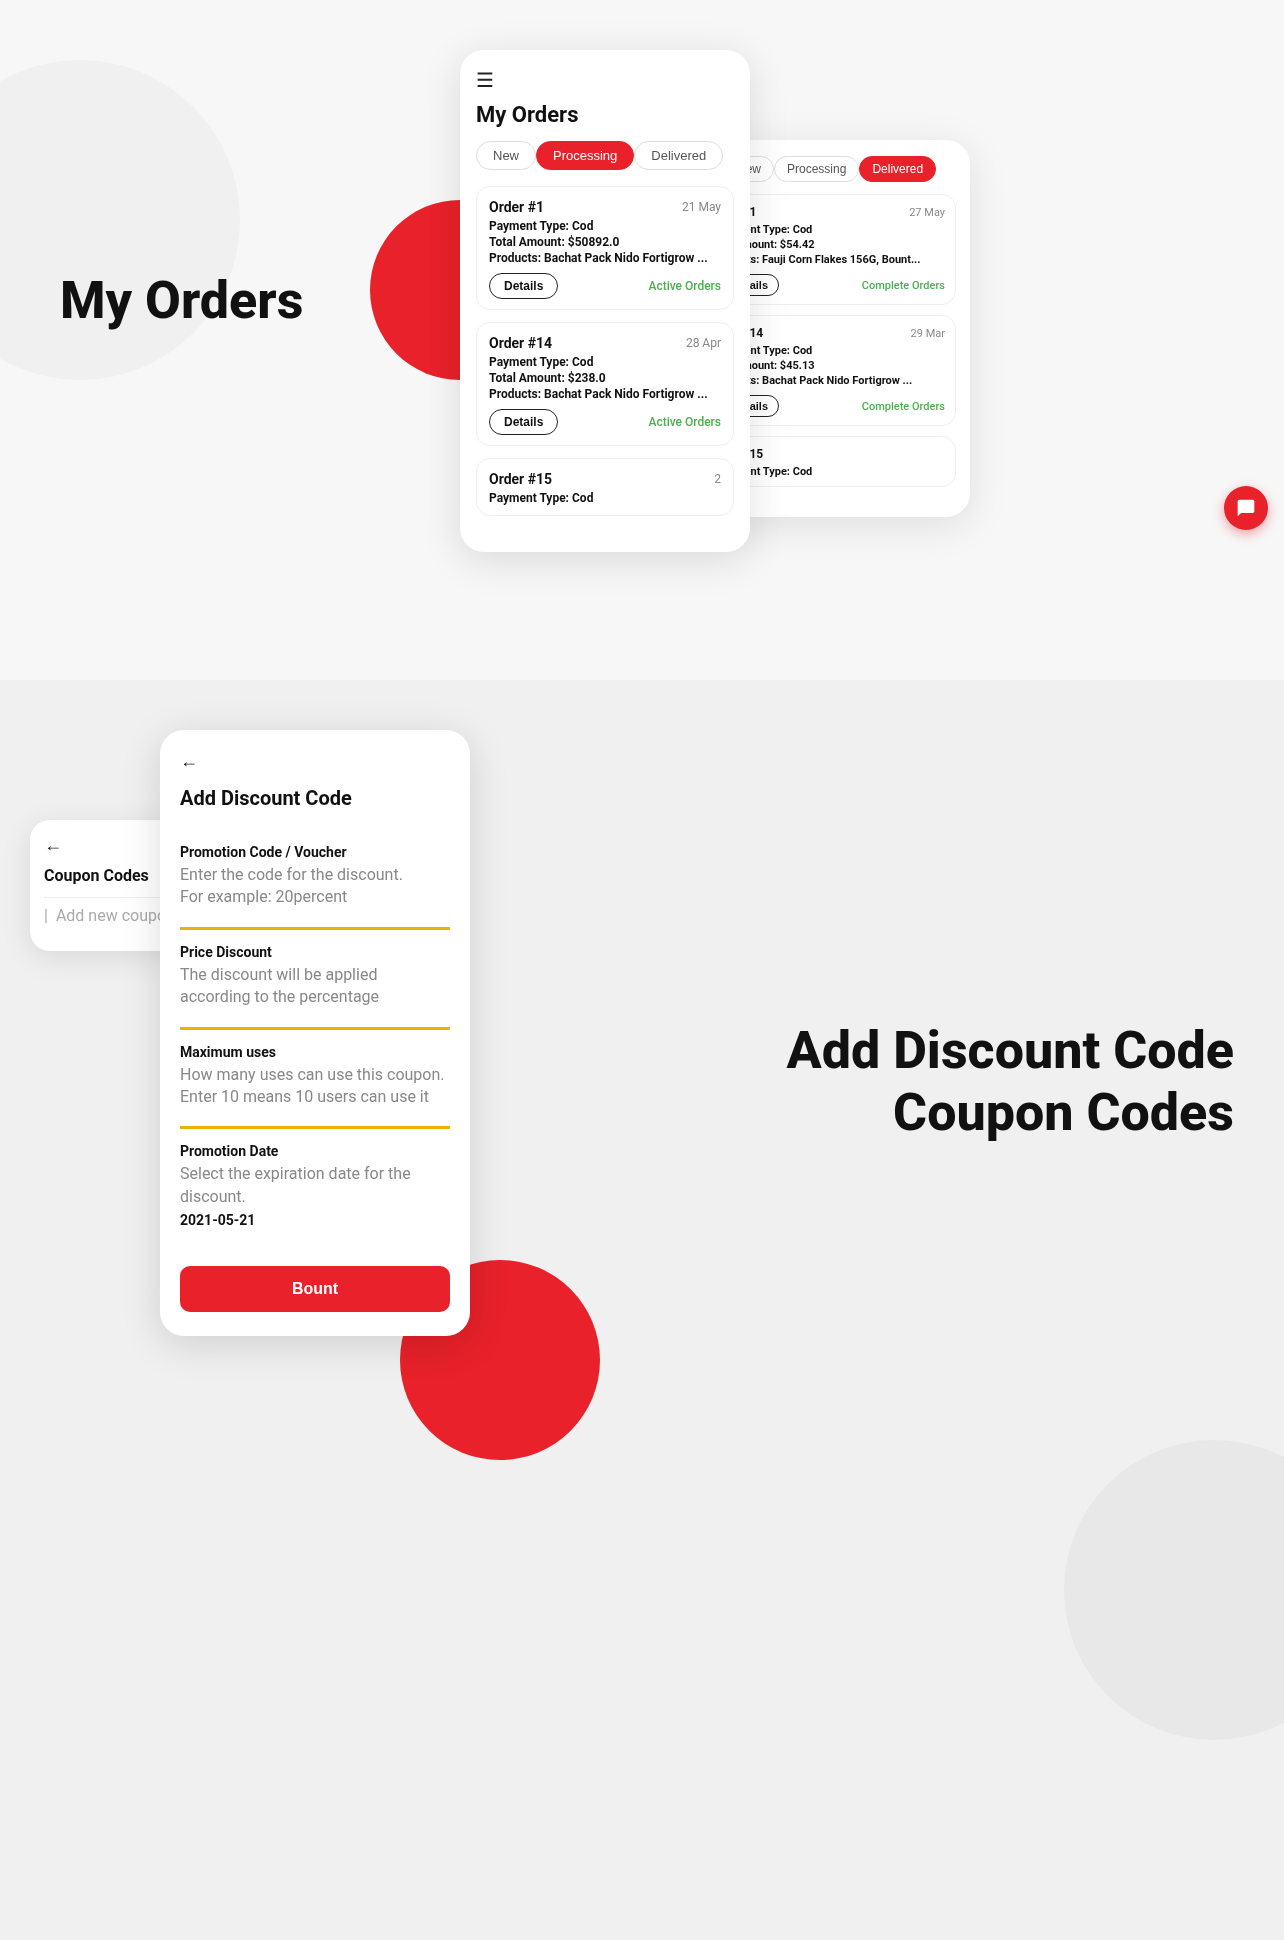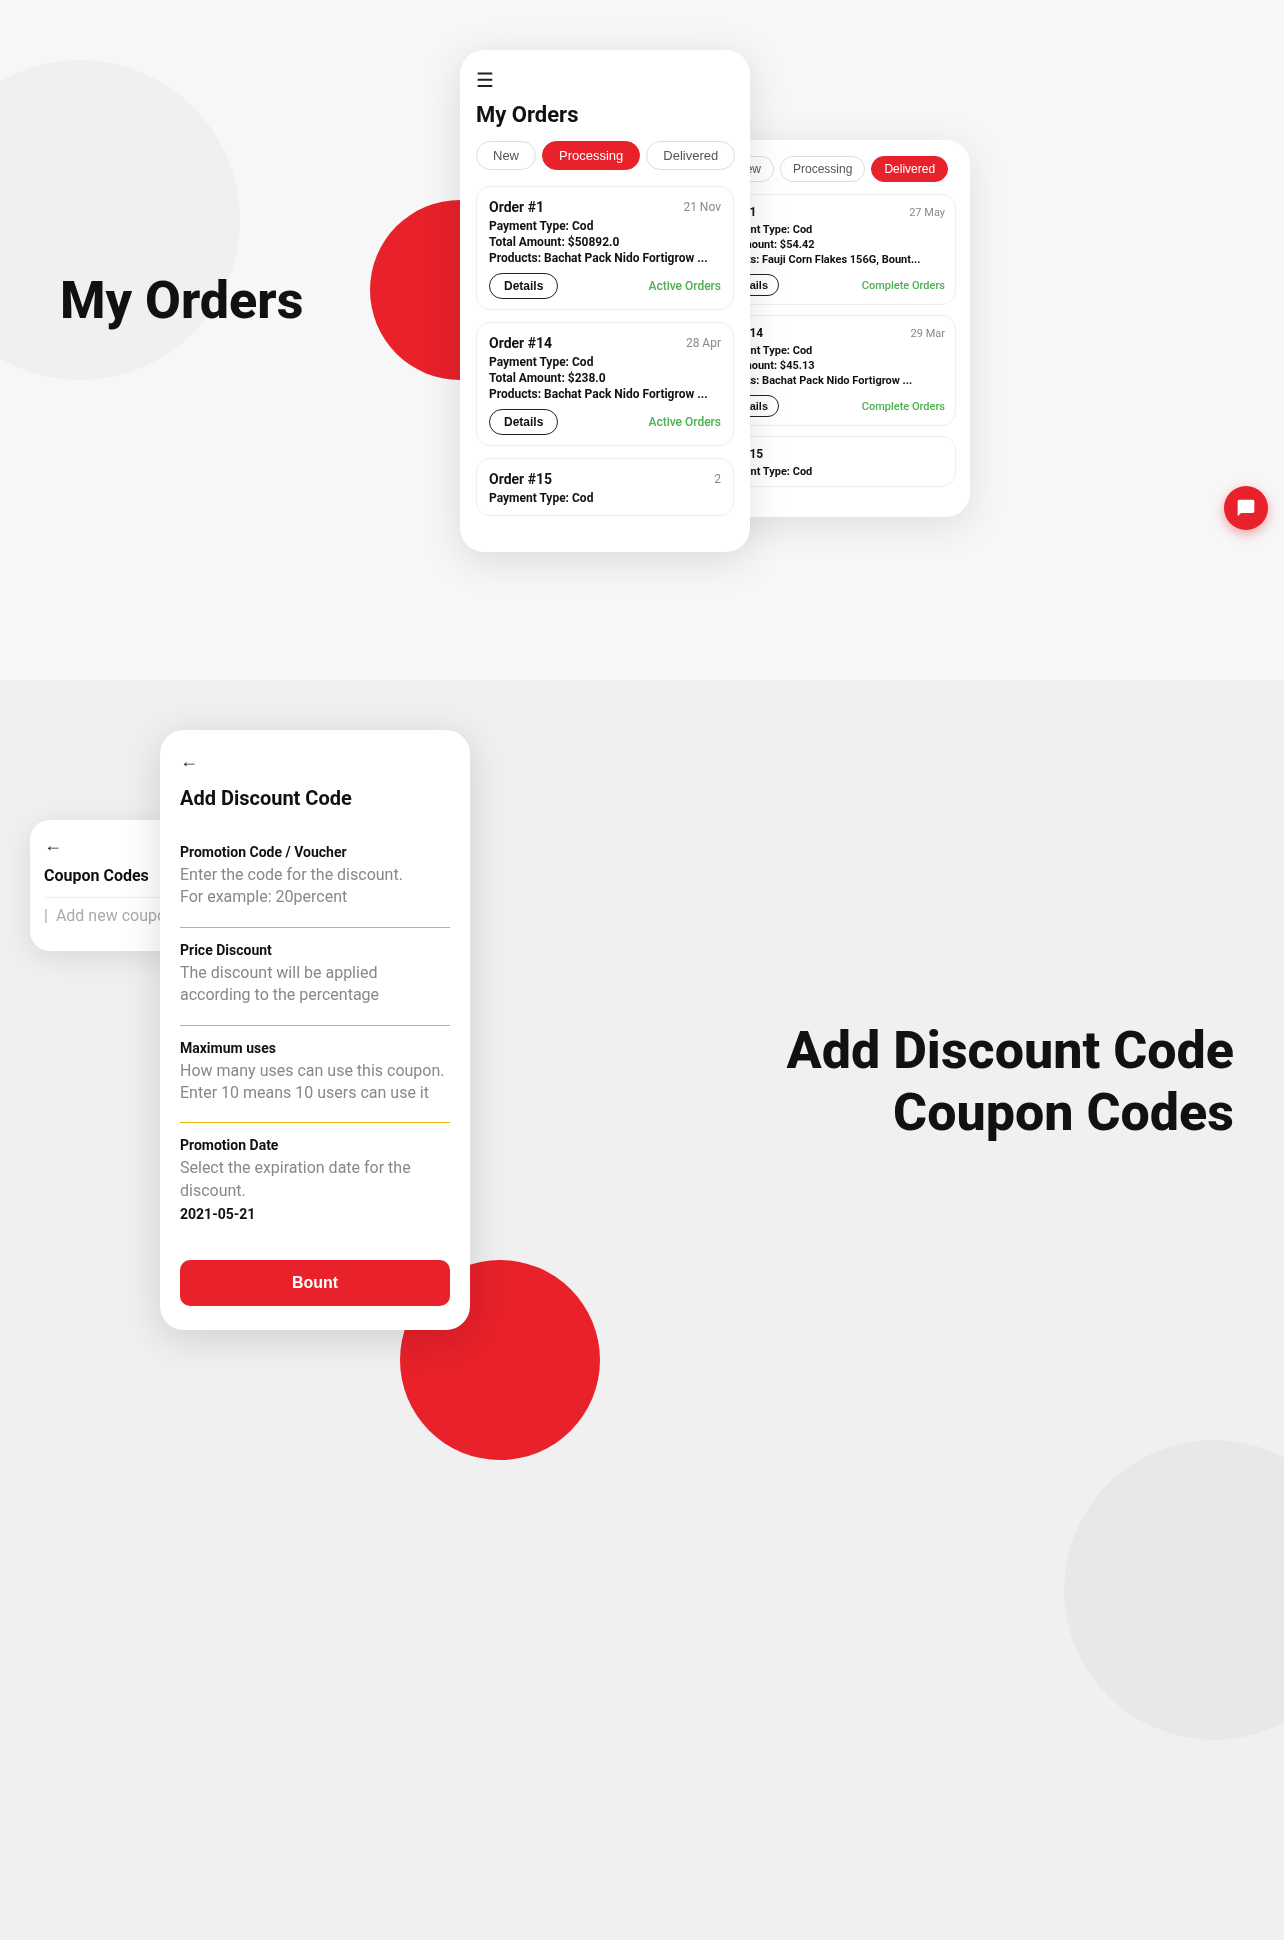--- a/index.html
+++ b/index.html
@@ -72,21 +72,21 @@
 
     .phone-title {
       font-size: 22px;
       font-weight: 700;
       color: #111;
       margin-bottom: 14px;
     }
 
     .tab-row {
       display: flex;
-      gap: 6px;
+      gap: 0;
       margin-bottom: 16px;
     }
 
     .tab-btn {
       padding: 6px 16px;
       border-radius: 20px;
       font-size: 13px;
       font-weight: 500;
       border: 1.5px solid #ddd;
       background: #fff;
@@ -342,21 +342,21 @@
       color: #111;
       margin-bottom: 20px;
     }
 
     .form-section {
       margin-bottom: 0;
     }
 
     .form-field {
       padding: 14px 0;
-      border-bottom: 1px solid #eab308;
+      border-bottom: 3px solid #eab308;
     }
 
     .form-label {
       font-size: 14px;
       font-weight: 700;
       color: #111;
       margin-bottom: 4px;
     }
 
     .form-desc {
@@ -467,21 +467,21 @@
 
     <div class="tab-row">
       <button class="tab-btn">New</button>
       <button class="tab-btn active">Processing</button>
       <button class="tab-btn">Delivered</button>
     </div>
 
     <div class="order-card">
       <div class="order-header">
         <span class="order-number">Order #1</span>
-        <span class="order-date">21 Nov</span>
+        <span class="order-date">21 May</span>
       </div>
       <div class="order-info">
         <span>Payment Type:</span>
         <span>Cod</span>
       </div>
       <div class="order-info">
         <span>Total Amount:</span>
         <span>$50892.0</span>
       </div>
       <div class="order-info">

